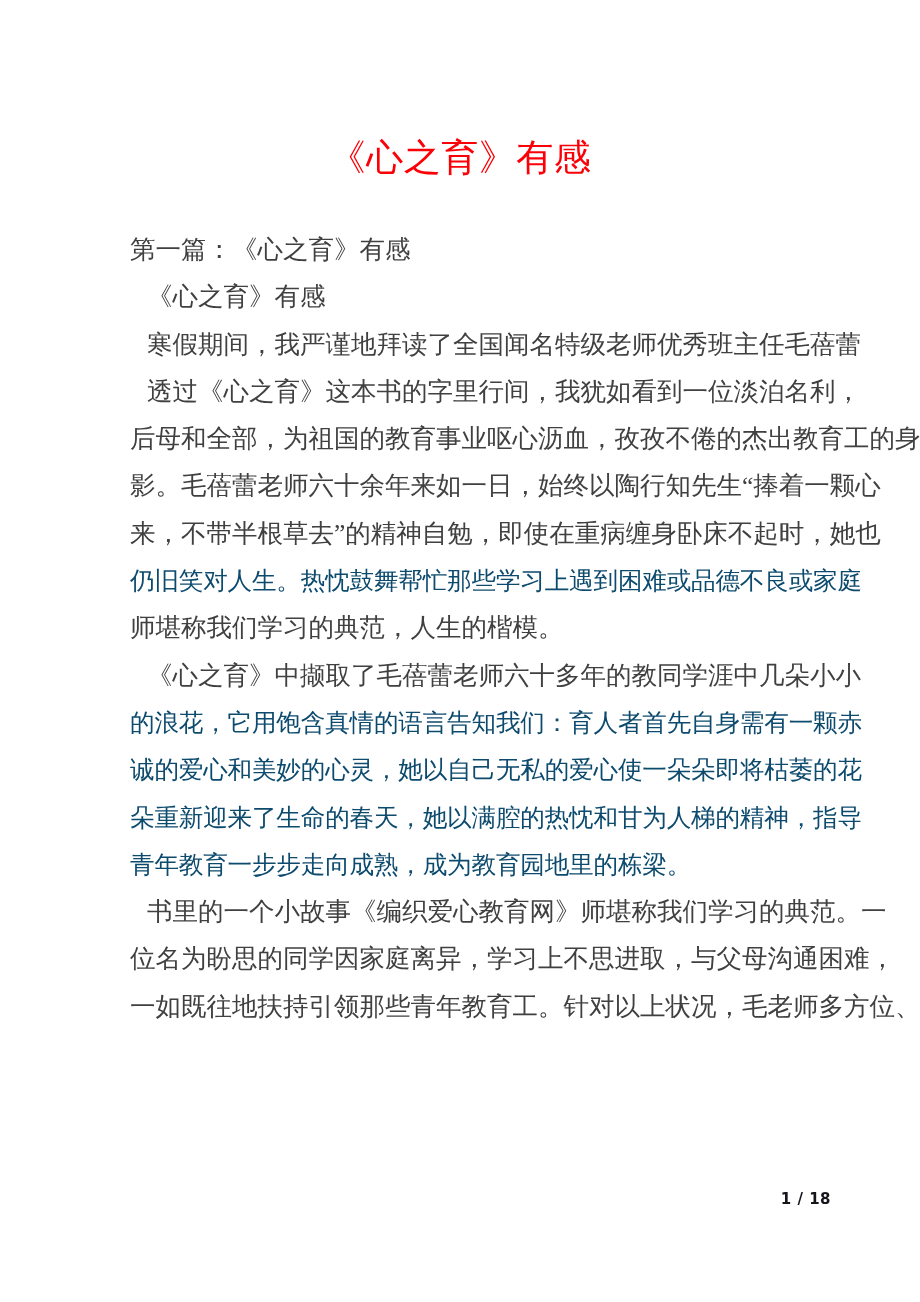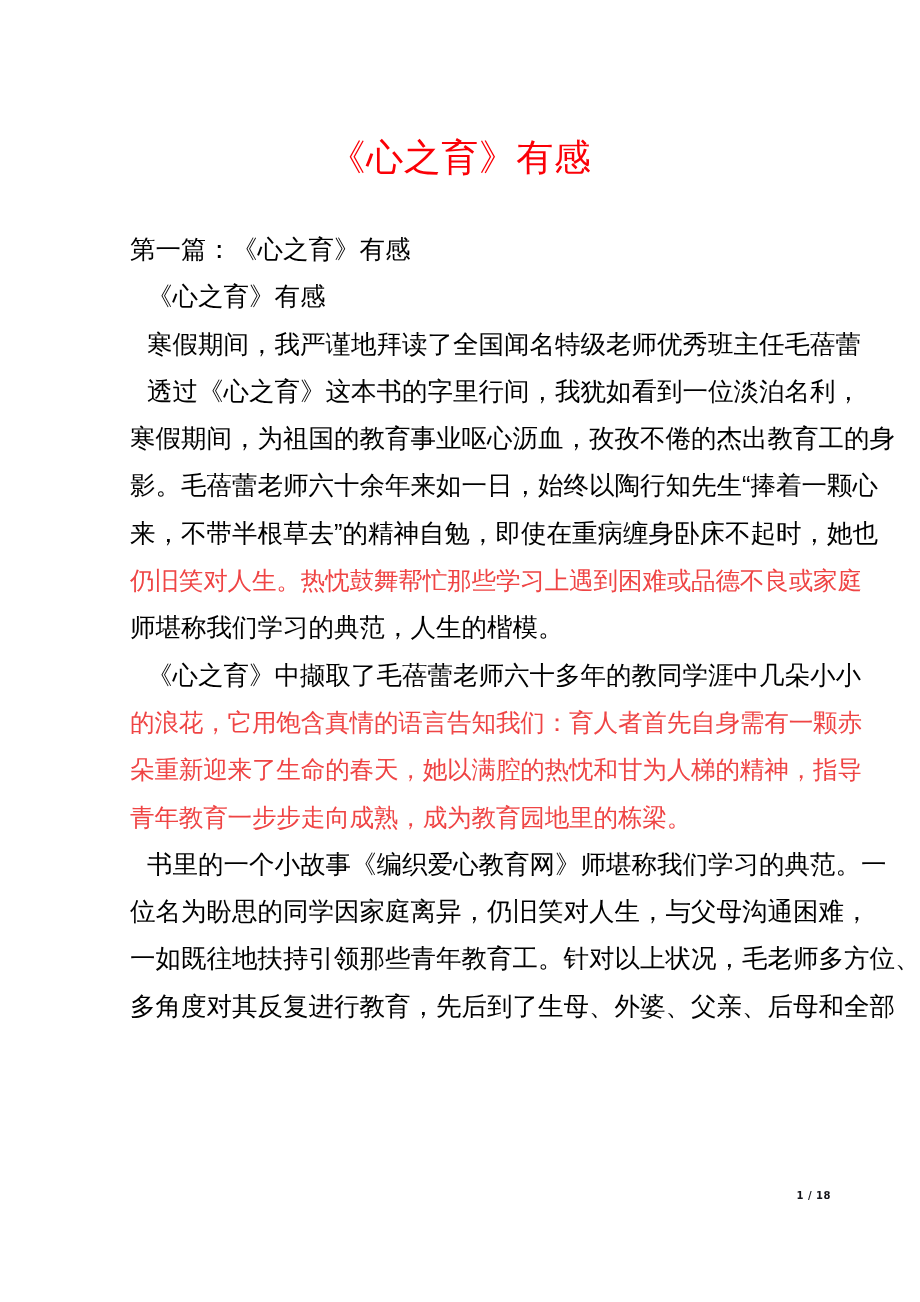--- a/index.html
+++ b/index.html
@@ -43,72 +43,72 @@
   .body-block {
     position: absolute;
     left: 130px;
     top: 226px;
     width: 660px;
   }
 
   .line {
     font-size: 25.5px;
     line-height: 47.3px;
-    color: #000000;
+    color: #404040;
     white-space: pre;
     letter-spacing: 0px;
-    font-family: Liberation Sans, sans-serif;
+    font-family: Liberation Serif, serif;
   }
 
   
   .line.alt {
     font-family: "DejaVu Sans", "Liberation Sans", sans-serif;
     font-size: 24.6px;
     letter-spacing: -0.2px;
-    color: #ef4444;
+    color: #0c4a6e;
   }
 
   .line.indent-sm {
     padding-left: 17px;
   }
 
   .page-number {
     position: absolute;
     right: 133px;
     top: 1190px;
-    font-size: 10px;
+    font-size: 15px;
     font-weight: bold;
     color: #15151a;
     font-family: "DejaVu Sans", "Liberation Sans", sans-serif;
     letter-spacing: 0.5px;
     white-space: nowrap;
   }
 </style>
 </head>
 <body>
 
 <div class="page">
 
   <div class="doc-title">《心之育》有感</div>
 
   <div class="body-block">
       <div class="line">第一篇：《心之育》有感</div>
       <div class="line indent-sm">《心之育》有感</div>
       <div class="line indent-sm">寒假期间，我严谨地拜读了全国闻名特级老师优秀班主任毛蓓蕾</div>
       <div class="line indent-sm">透过《心之育》这本书的字里行间，我犹如看到一位淡泊名利，</div>
-      <div class="line">寒假期间，为祖国的教育事业呕心沥血，孜孜不倦的杰出教育工的身</div>
+      <div class="line">后母和全部，为祖国的教育事业呕心沥血，孜孜不倦的杰出教育工的身</div>
       <div class="line">影。毛蓓蕾老师六十余年来如一日，始终以陶行知先生“捧着一颗心</div>
       <div class="line">来，不带半根草去”的精神自勉，即使在重病缠身卧床不起时，她也</div>
       <div class="line alt">仍旧笑对人生。热忱鼓舞帮忙那些学习上遇到困难或品德不良或家庭</div>
       <div class="line">师堪称我们学习的典范，人生的楷模。</div>
       <div class="line indent-sm">《心之育》中撷取了毛蓓蕾老师六十多年的教同学涯中几朵小小</div>
       <div class="line alt">的浪花，它用饱含真情的语言告知我们：育人者首先自身需有一颗赤</div>
+      <div class="line alt">诚的爱心和美妙的心灵，她以自己无私的爱心使一朵朵即将枯萎的花</div>
       <div class="line alt">朵重新迎来了生命的春天，她以满腔的热忱和甘为人梯的精神，指导</div>
       <div class="line alt">青年教育一步步走向成熟，成为教育园地里的栋梁。</div>
       <div class="line indent-sm">书里的一个小故事《编织爱心教育网》师堪称我们学习的典范。一</div>
-      <div class="line">位名为盼思的同学因家庭离异，仍旧笑对人生，与父母沟通困难，</div>
+      <div class="line">位名为盼思的同学因家庭离异，学习上不思进取，与父母沟通困难，</div>
       <div class="line">一如既往地扶持引领那些青年教育工。针对以上状况，毛老师多方位、</div>
-      <div class="line">多角度对其反复进行教育，先后到了生母、外婆、父亲、后母和全部</div>
     </div>
 
   <div class="page-number">1 / 18</div>
 
 </div>
 
 </body></html>

